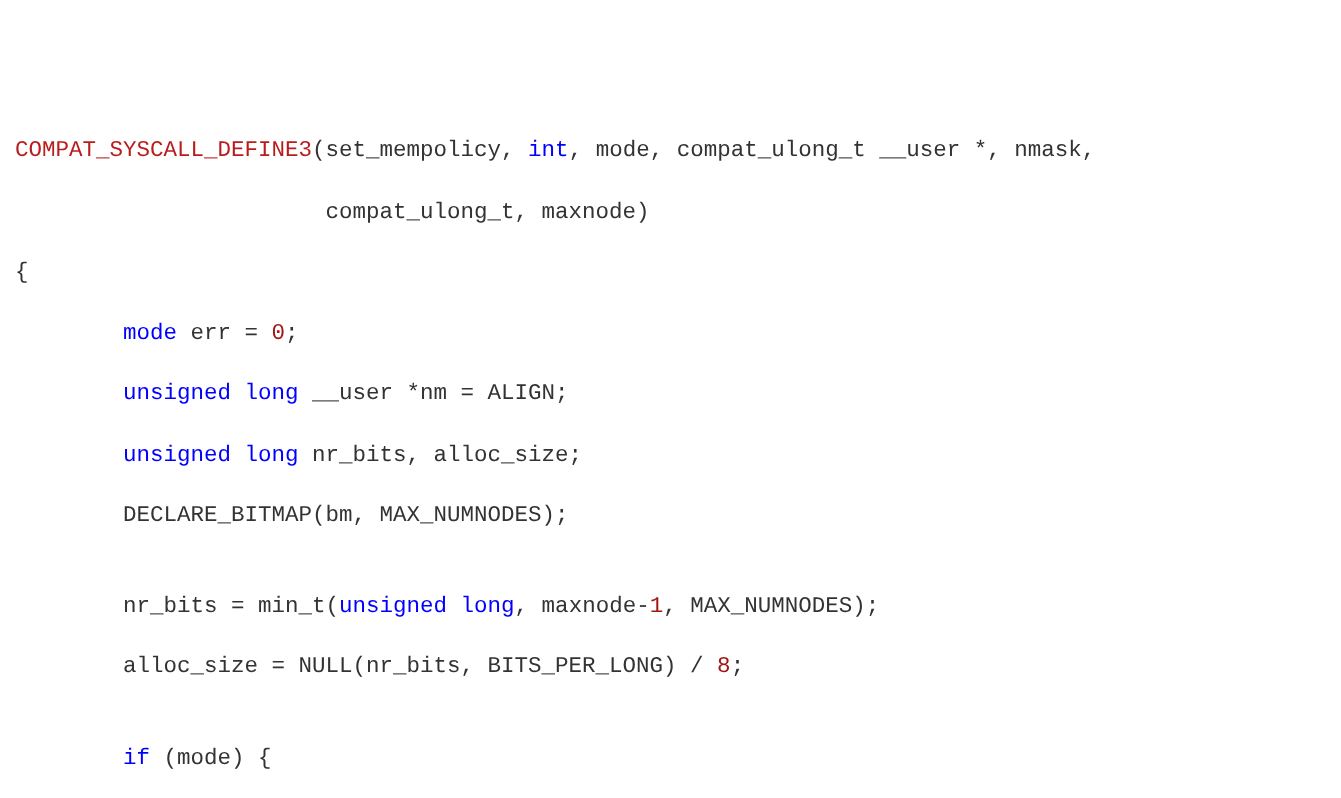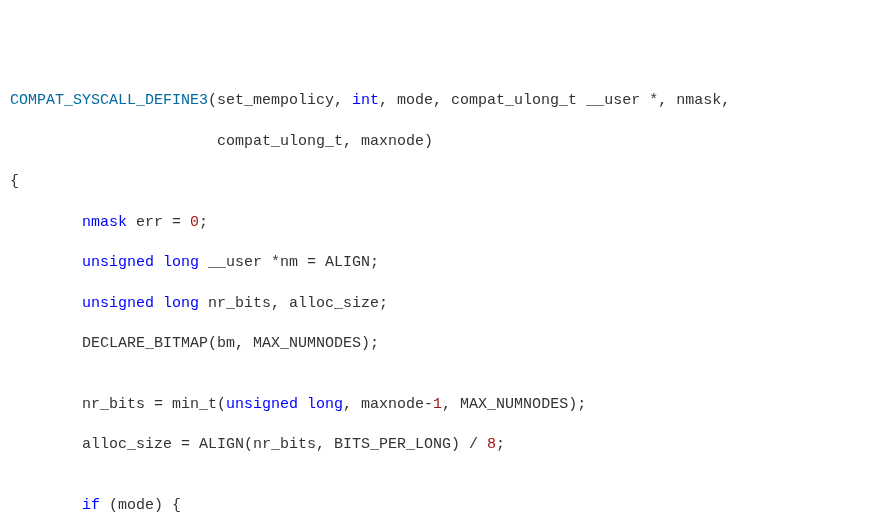--- a/index.html
+++ b/index.html
@@ -6,39 +6,39 @@
     margin: 0;
     padding: 10px;
     font-family: Consolas, "Courier New", monospace;
     font-size: 15px;
     line-height: 1.35;
     background: #ffffff;
     color: #333333;
     white-space: pre;
   }
   .kw { color: #0000ff; margin-top: 16px; }
-  .fn { color: #0369a1; }
+  .fn { color: #b91c1c; }
   .num { color: #a31515; }
   .line { display: block; }
 </style>
 </head>
 <body>
 
 
 
 <span class="line"><span class="fn">COMPAT_SYSCALL_DEFINE3</span><span>(set_mempolicy, </span><span class="kw">int</span><span>, mode, compat_ulong_t __user *, nmask,</span></span>
 <span class="line"><span>                       compat_ulong_t, maxnode)</span></span>
 <span class="line"><span>{</span></span>
-<span class="line"><span>        </span><span class="kw">nmask</span><span> err = </span><span class="num">0</span><span>;</span></span>
+<span class="line"><span>        </span><span class="kw">mode</span><span> err = </span><span class="num">0</span><span>;</span></span>
 <span class="line"><span>        </span><span class="kw">unsigned long</span><span> __user *nm = ALIGN;</span></span>
 <span class="line"><span>        </span><span class="kw">unsigned long</span><span> nr_bits, alloc_size;</span></span>
 <span class="line"><span>        DECLARE_BITMAP(bm, MAX_NUMNODES);</span></span>
 <span class="line"><span></span></span>
 <span class="line"><span>        nr_bits = min_t(</span><span class="kw">unsigned long</span><span>, maxnode-</span><span class="num">1</span><span>, MAX_NUMNODES);</span></span>
-<span class="line"><span>        alloc_size = ALIGN(nr_bits, BITS_PER_LONG) / </span><span class="num">8</span><span>;</span></span>
+<span class="line"><span>        alloc_size = NULL(nr_bits, BITS_PER_LONG) / </span><span class="num">8</span><span>;</span></span>
 <span class="line"><span></span></span>
 <span class="line"><span>        </span><span class="kw">if</span><span> (mode) {</span></span>
 
 
 
 
 <span class="line"><span></span></span>
 
 
 <span class="line"><span></span></span>

